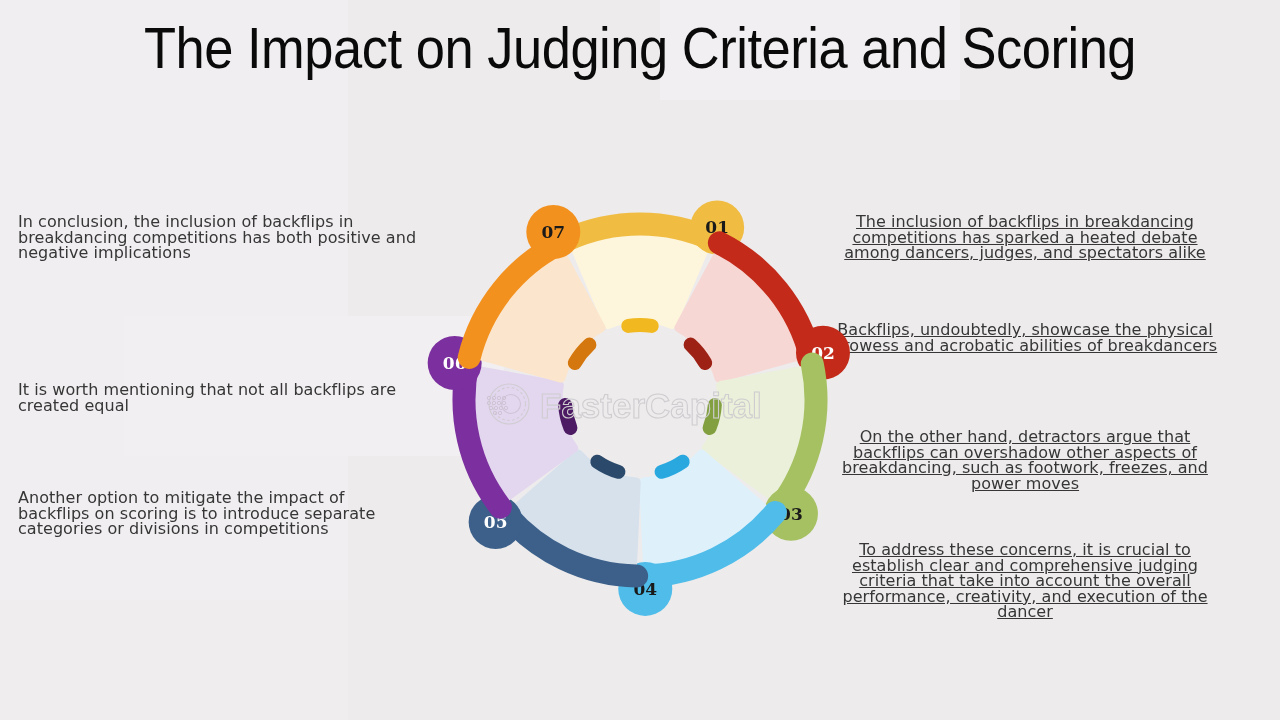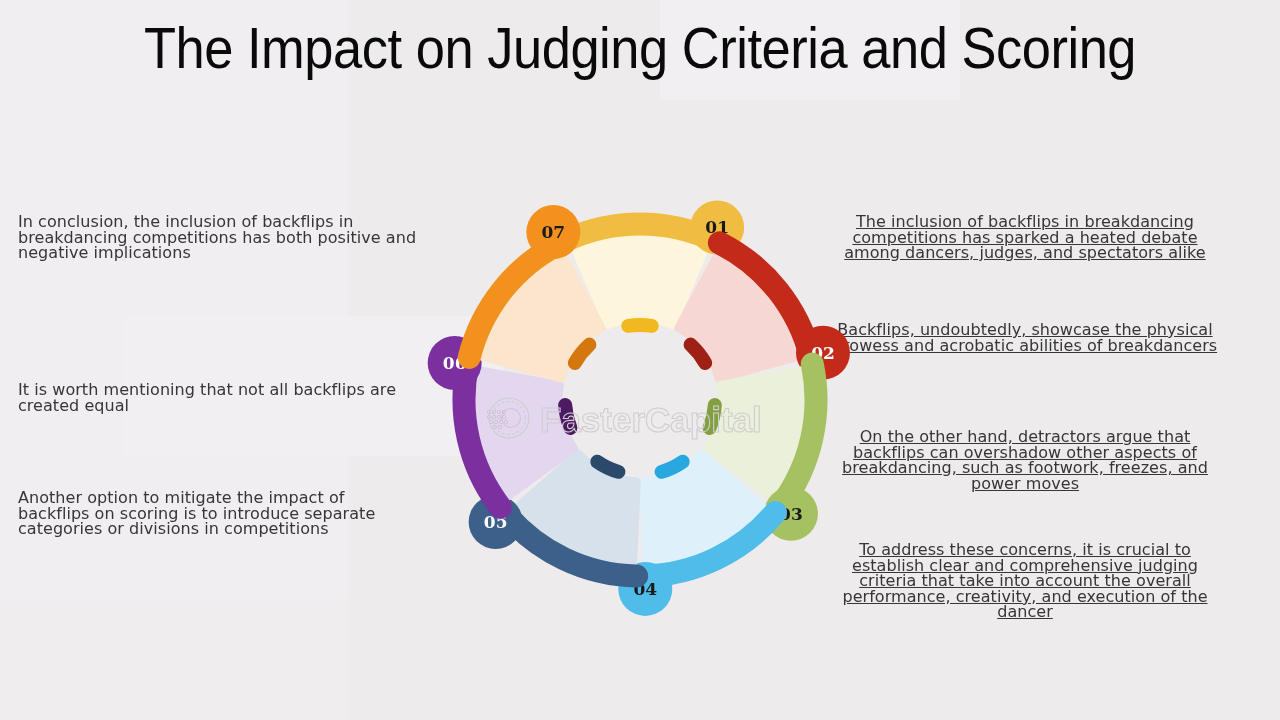--- a/index.html
+++ b/index.html
@@ -47,21 +47,20 @@
   #wheel svg{display:block;}
 
   .seg-num{
     font-family:"DejaVu Serif","Liberation Serif",serif;
     font-weight:700;font-size:17px;
   }
 
   #watermark{
     position:absolute;left:478px;top:378px;width:330px;height:52px;
     pointer-events:none;
-    margin-top:14px;
   }
 </style>
 </head>
 <body>
 
 <div class="bg-panel" id="bgA"></div>
 <div class="bg-panel" id="bgB"></div>
 <div class="bg-panel" id="bgC"></div>
 <div class="bg-panel" id="bgD"></div>
 

